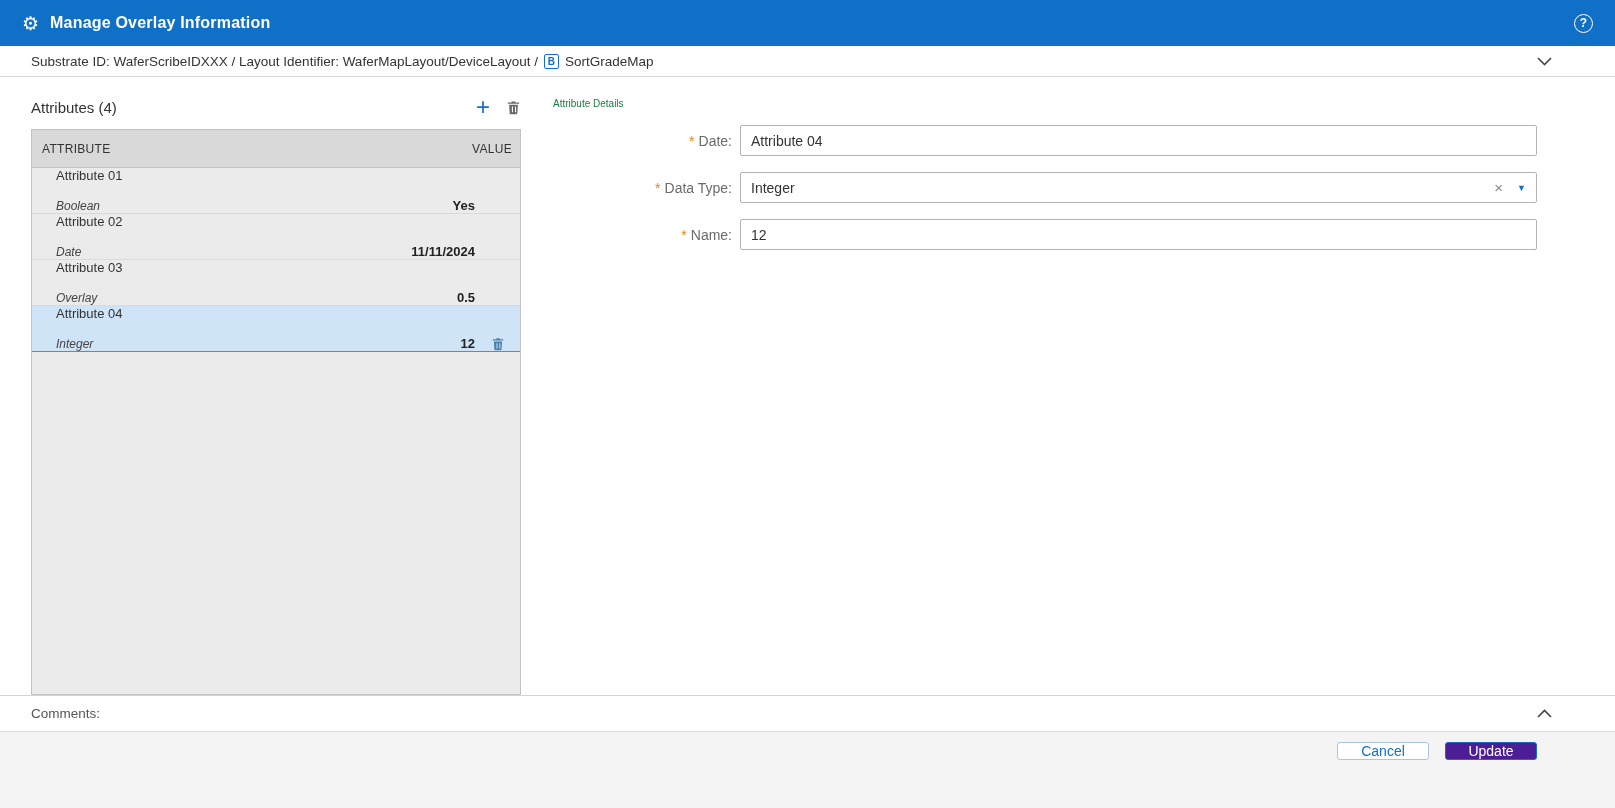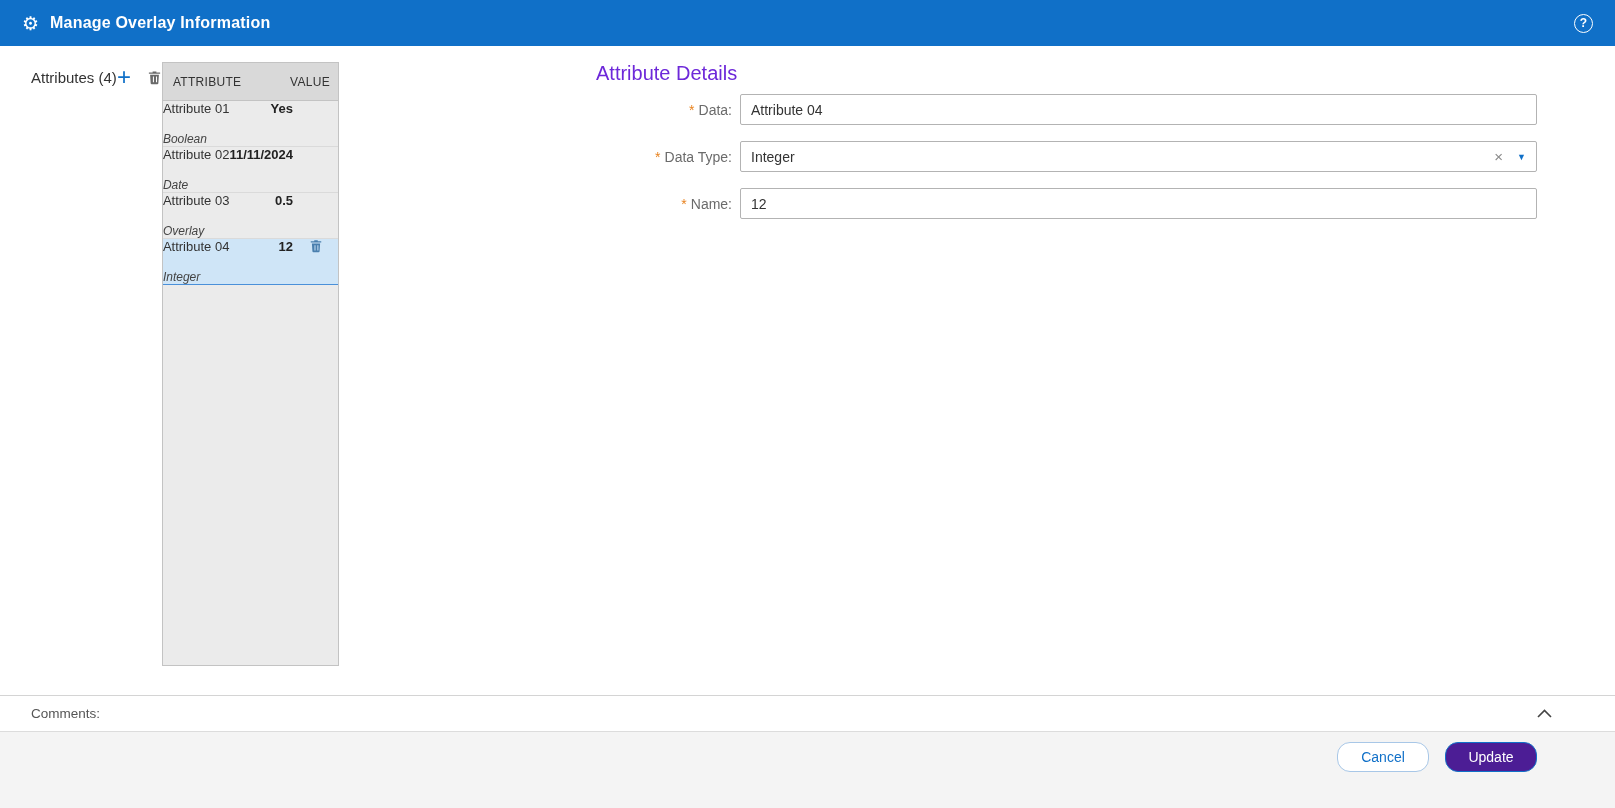--- a/index.html
+++ b/index.html
@@ -47,21 +47,21 @@
   }
   .bc-chevron { margin-left: auto; cursor: pointer; display: flex; align-items: center; }
 
   
   .content {
     flex: 1 1 auto;
     display: flex;
     padding: 16px 78px 0 31px;
     overflow: hidden;
   }
-  .attributes-panel { width: 490px; flex: 0 0 490px; display: flex; }
+  .attributes-panel { width: 490px; flex: 0 0 490px; display: flex; flex-direction: column; }
   .attr-panel-header {
     display: flex; align-items: center; height: 30px; margin-bottom: 8px;
   }
   .panel-title { font-size: 15px; color: #333; }
   .attr-actions { margin-left: auto; display: flex; align-items: center; gap: 16px; }
   .plus-icon { color: #1070c8; font-size: 24px; line-height: 20px; font-weight: 400; cursor: pointer; }
   .trash-icon { color: #6a6a6a; cursor: pointer; display: flex; align-items: center; }
   .trash-icon svg { display: block; }
 
   .attr-table {
@@ -75,40 +75,40 @@
     flex: 0 0 38px;
     background: #d9d9d9;
     border-bottom: 1px solid #c3c3c3;
     display: flex; align-items: center;
     padding: 0 8px 0 10px;
     font-size: 12px; color: #333; letter-spacing: 0.3px;
   }
   .th-value { margin-left: auto; }
   .attr-row {
     flex: 0 0 43px;
-    display: flex; align-items: flex-start;
-    padding-left: 0;
+    display: flex; align-items: flex-end;
+    padding-left: 24px;
     border-bottom: 1px solid #dadada;
     cursor: pointer;
     background: #ebebeb;
   }
   .attr-row.selected {
     background: #cfe5f7;
     border-bottom: 1px solid #4a90d9;
   }
   .attr-cell-name { display: flex; flex-direction: column; justify-content: center; }
   .attr-name { font-size: 13px; color: #333; }
   .attr-type { font-size: 12px; color: #444; margin-top: 16px; font-style: italic; }
   .attr-cell-value { margin-left: auto; font-size: 13px; font-weight: bold; color: #222; }
   .row-trash-slot { width: 45px; flex: 0 0 45px; display: flex; align-items: center; justify-content: center; }
   .row-trash { color: #4a7fae; cursor: pointer; display: flex; align-items: center; }
 
   
   .details-panel { flex: 1 1 auto; margin-left: 32px; display: flex; flex-direction: column; }
-  .details-title { font-size: 20px; color: #6d28d9; height: 30px; line-height: 22px; margin-bottom: 2px; margin-left: 43px; }
+  .details-title { font-size: 10px; color: #15803d; height: 30px; line-height: 22px; margin-bottom: 2px; }
   .form-row { display: flex; align-items: center; margin-bottom: 16px; }
   .form-label {
     width: 187px; flex: 0 0 187px;
     text-align: right; font-size: 14px; color: #6b6b6b;
     padding-right: 8px;
   }
   .req { color: #e8821e; margin-right: 4px; font-size: 14px; }
   .form-input, .select-box {
     flex: 1 1 auto;
     height: 31px;
@@ -139,22 +139,22 @@
   
   .footer {
     flex: 0 0 77px;
     background: #f4f4f4;
     border-top: 1px solid #dcdcdc;
     display: flex; justify-content: flex-end; align-items: flex-start;
     gap: 16px;
     padding: 10px 78px 0 31px;
   }
   .btn {
-    height: 30px; min-width: 92px;
-    border-radius: 13px;
+    height: 18px; min-width: 92px;
+    border-radius: 3px;
     font-family: "Liberation Sans", sans-serif;
     font-size: 14px;
     padding: 0 20px;
     cursor: pointer;
   }
   .btn-cancel {
     background: #ffffff;
     border: 1px solid #a8c7e7;
     color: #1070c8;
   }
@@ -169,20 +169,30 @@
 
 <div class="page">
 
   <div class="top-bar">
     <span class="gear-icon">⚙</span>
     <span class="top-title">Manage Overlay Information</span>
     <span class="top-spacer"></span>
     <span class="help-icon">?</span>
   </div>
 
+  <div class="breadcrumb-bar">
+    <span>Substrate ID: WaferScribeIDXXX / Layout Identifier: WaferMapLayout/DeviceLayout /</span>
+    <span class="map-icon">B</span>
+    <span>SortGradeMap</span>
+    <span class="bc-chevron">
+      <svg width="15" height="9" viewBox="0 0 15 9">
+          <path d="M1 1l6.5 6.5L14 1" stroke="#444" stroke-width="1.6" fill="none"></path>
+        </svg>
+    </span>
+  </div>
 
   <div class="content">
 
     <div class="attributes-panel">
       <div class="attr-panel-header">
         <span class="panel-title">Attributes (4)</span>
         <span class="attr-actions">
           <span class="plus-icon">+</span>
           <span class="trash-icon">
             <svg viewBox="0 0 16 16" width="15" height="15">
@@ -240,21 +250,21 @@
           </div>
         </div>
       </div>
     </div>
 
     <div class="details-panel">
       <div class="details-title">Attribute Details</div>
 
       <div class="form-row">
         <div class="form-label">
-          <span class="req">*</span><span>Data:</span>
+          <span class="req">*</span><span>Date:</span>
         </div>
         <input class="form-input" type="text" value="Attribute 04" style="">
       </div>
 
       <div class="form-row">
         <div class="form-label">
           <span class="req">*</span><span>Data Type:</span>
         </div>
         <div class="select-box">
           <span class="select-text">Integer</span>

